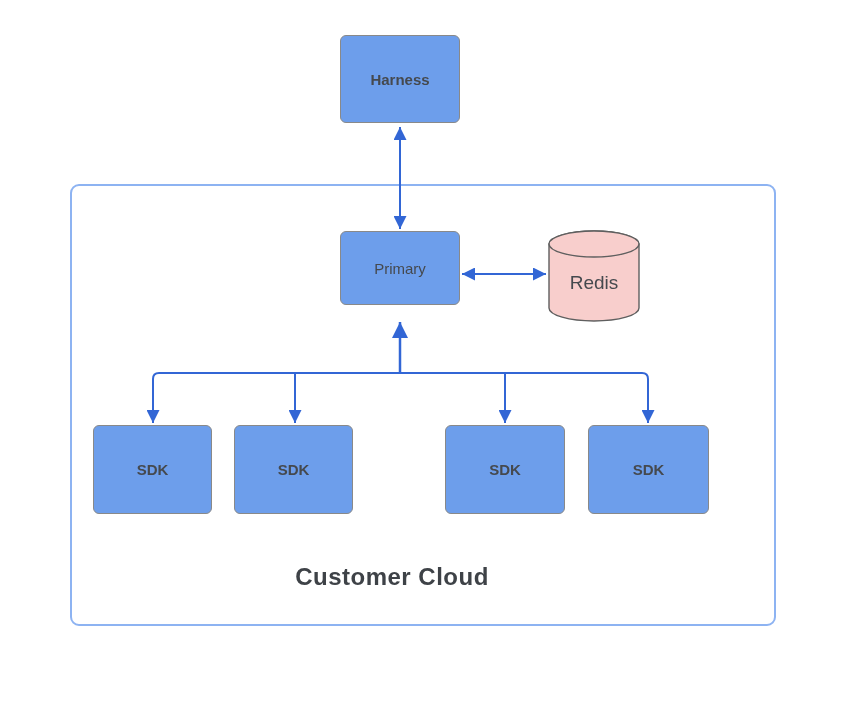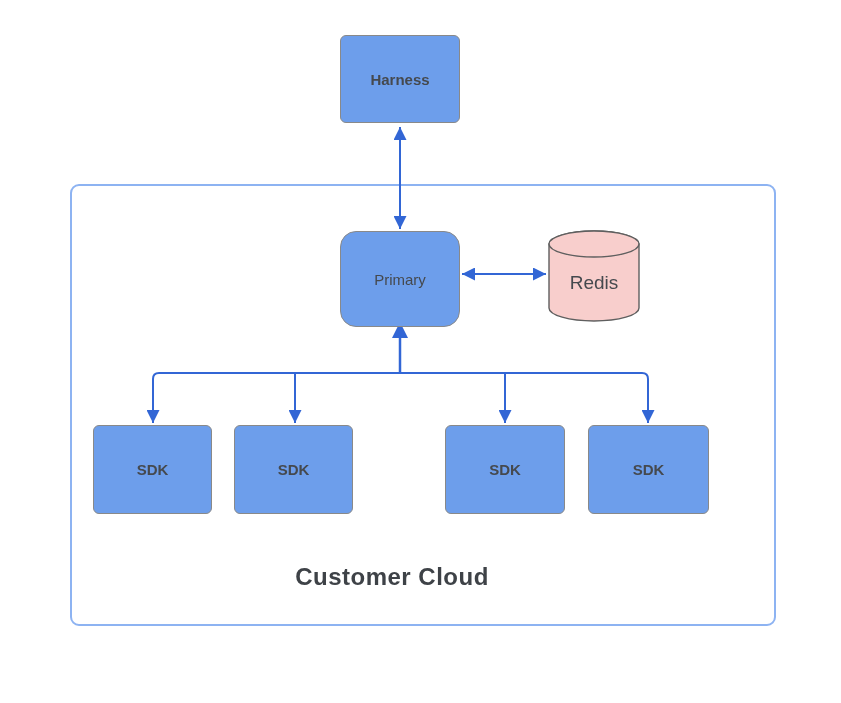--- a/index.html
+++ b/index.html
@@ -68,21 +68,21 @@
     align-items: center;
     justify-content: center;
     z-index: 3;
   }
   .node .label {
     font-size: 15px;
     color: var(--node-label);
   }
   .node .label.bold { font-weight: bold; }
   .node-harness { left: 340px; top: 35px;  width: 120px; height: 88px; }
-  .node-primary { left: 340px; top: 231px; width: 120px; height: 96px; border-radius: 16px; }
+  .node-primary { left: 340px; top: 231px; width: 120px; height: 74px; }
   .node-sdk-1   { left: 93px;  top: 425px; width: 119px; height: 89px; }
   .node-sdk-2   { left: 234px; top: 425px; width: 119px; height: 89px; }
   .node-sdk-3   { left: 445px; top: 425px; width: 120px; height: 89px; }
   .node-sdk-4   { left: 588px; top: 425px; width: 121px; height: 89px; }
   .node-redis {
     position: absolute;
     left: 548px; top: 230px;
     width: 92px; height: 92px;
     z-index: 3;
   }

